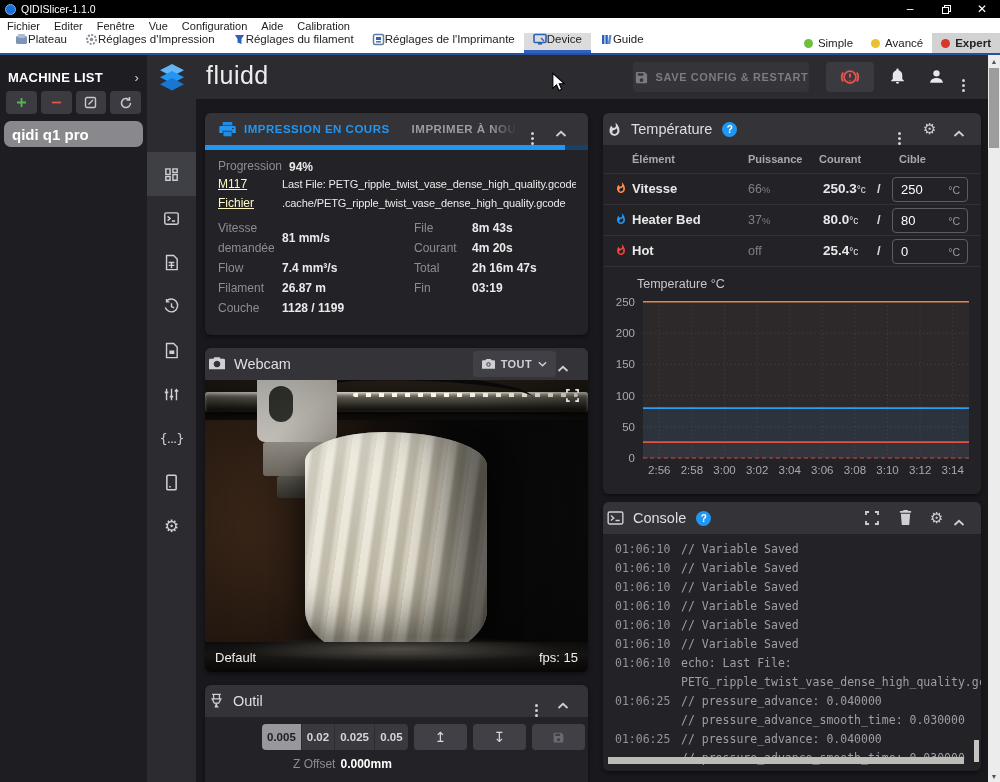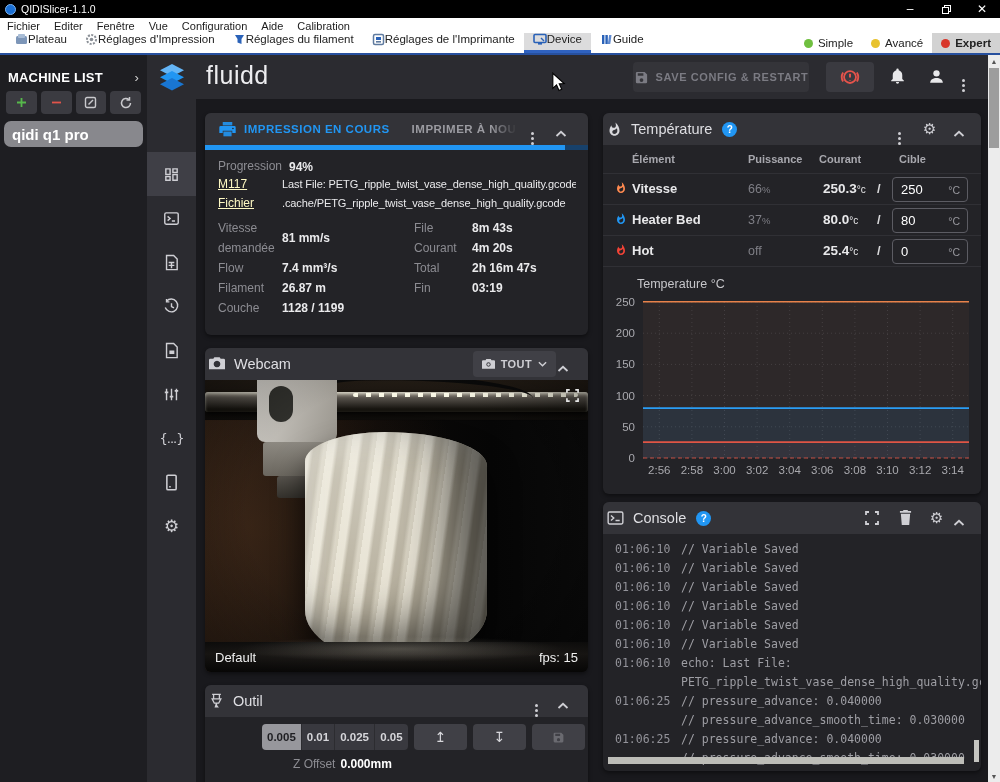--- a/index.html
+++ b/index.html
@@ -510,21 +510,21 @@
                 </span></span>
             <span class="hico" style="left:352px;top:12px;"><svg width="12" height="8" viewBox="0 0 12 8" fill="none" stroke="#cfcfd4" stroke-width="1.8">
                   <path d="M1.5 6 L6 1.8 L10.5 6"></path>
                 </svg></span>
           </div>
           <div id="tool-body">
             <div id="steps-row">
               <div id="zgroup">
 
               <div class="zbtn active">0.005</div>
-                  <div class="zbtn">0.01</div>
+                  <div class="zbtn">0.02</div>
                   <div class="zbtn">0.025</div>
                   <div class="zbtn">0.05</div>
                 </div>
               <div class="abtn">↥</div>
               <div class="abtn">↧</div>
               <div class="abtn dim">
                   <svg width="13" height="13" viewBox="0 0 24 24" fill="currentColor">
                     <path d="M17 3H5a2 2 0 0 0-2 2v14a2 2 0 0 0 2 2h14a2 2 0 0 0 2-2V7zM12 19a3 3 0 1 1 0-6 3 3 0 0 1 0 6zm3-10H6V5h9z"></path>
                   </svg>
                 </div>

